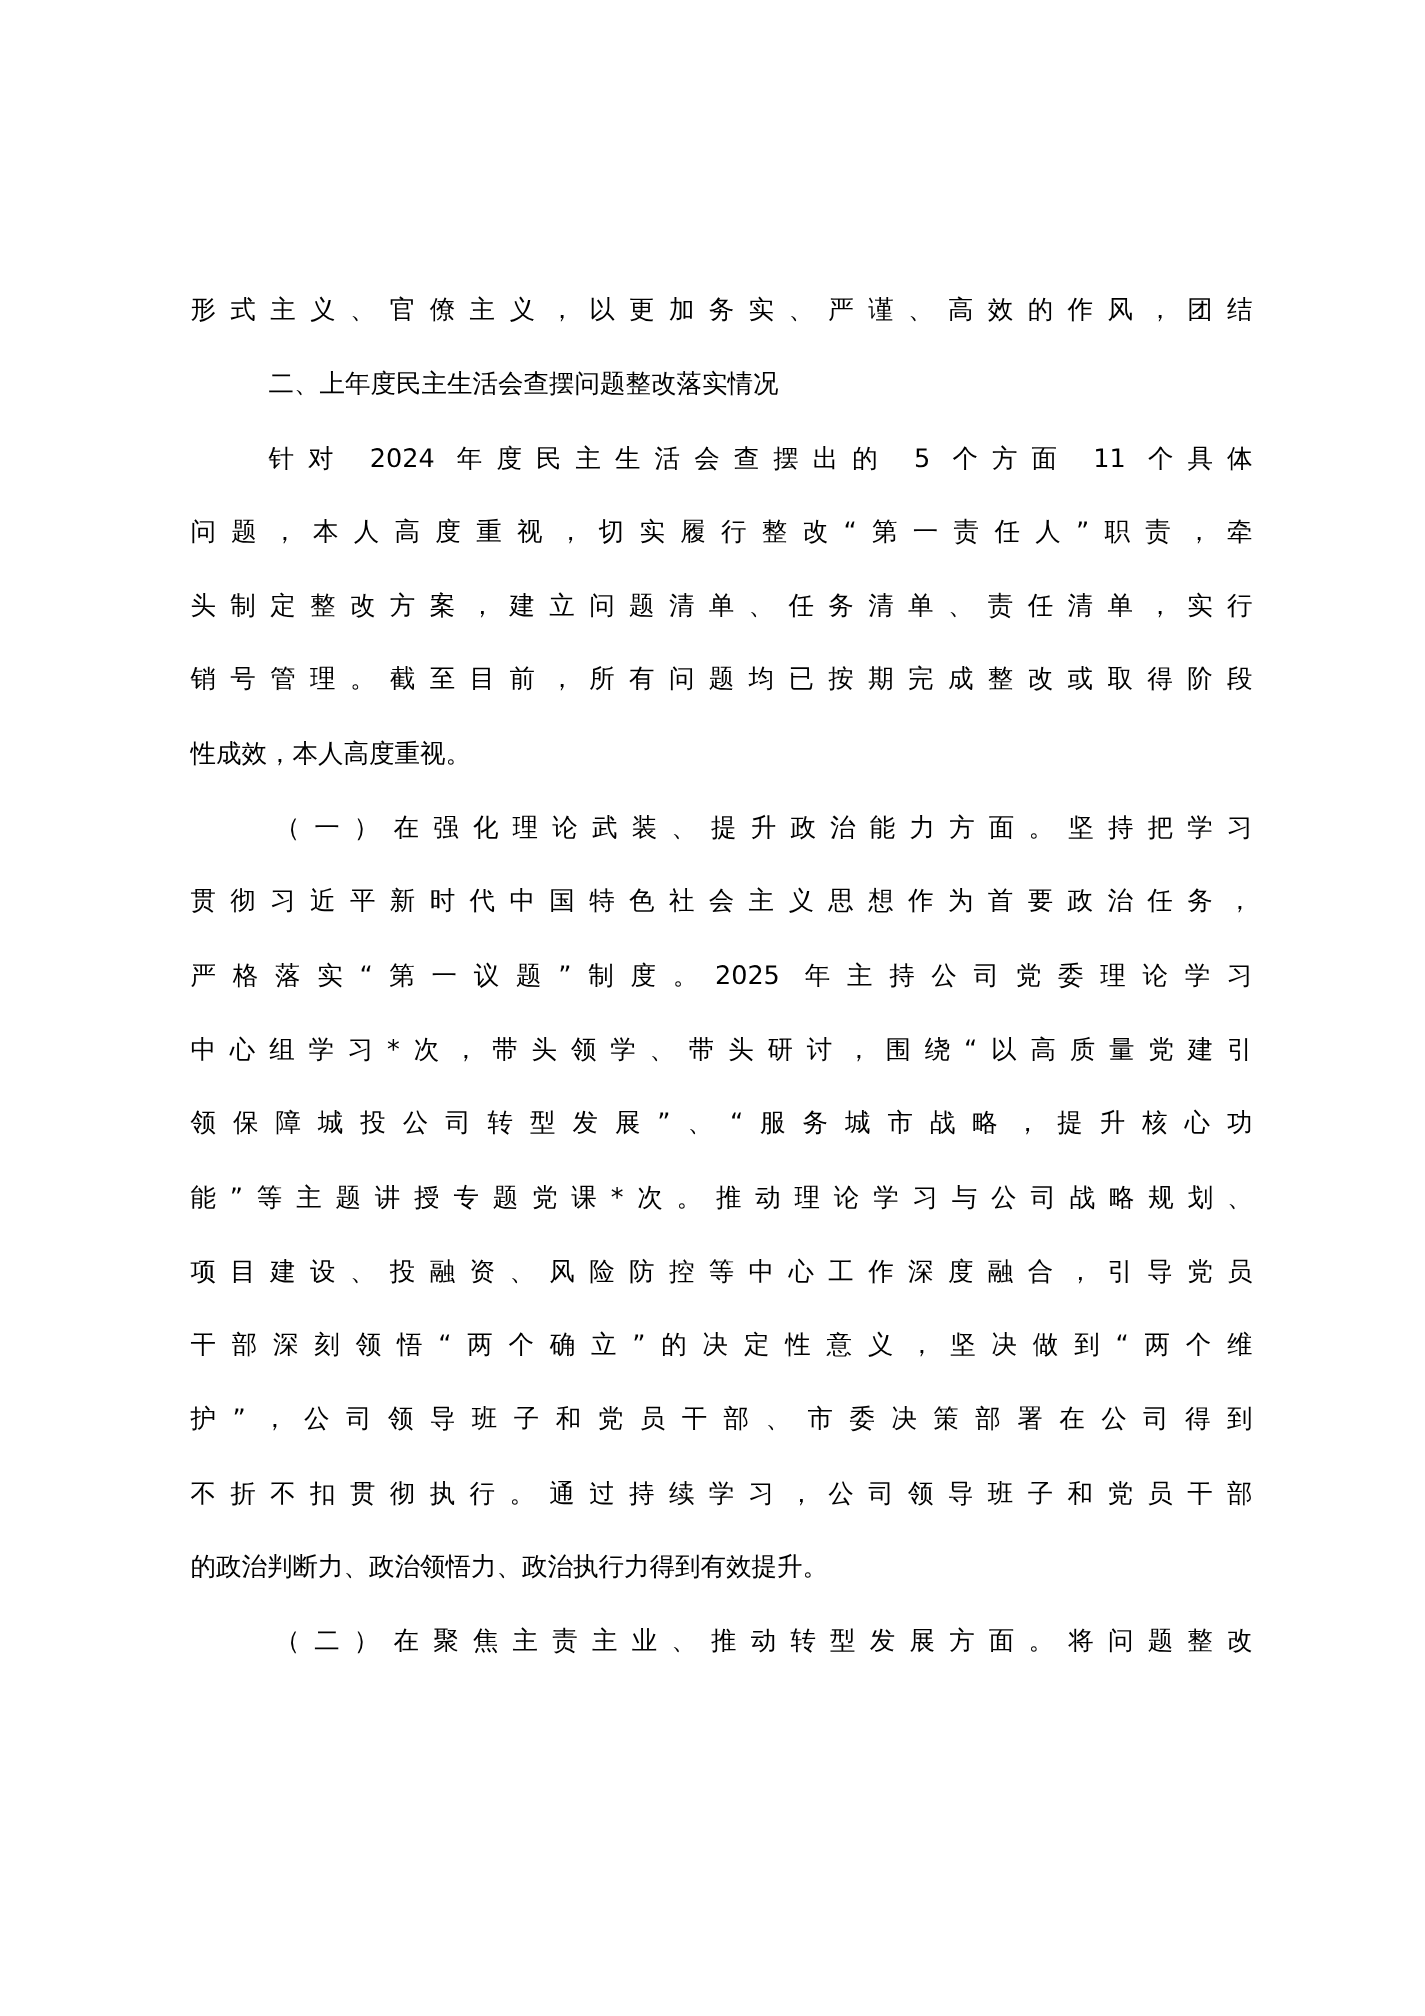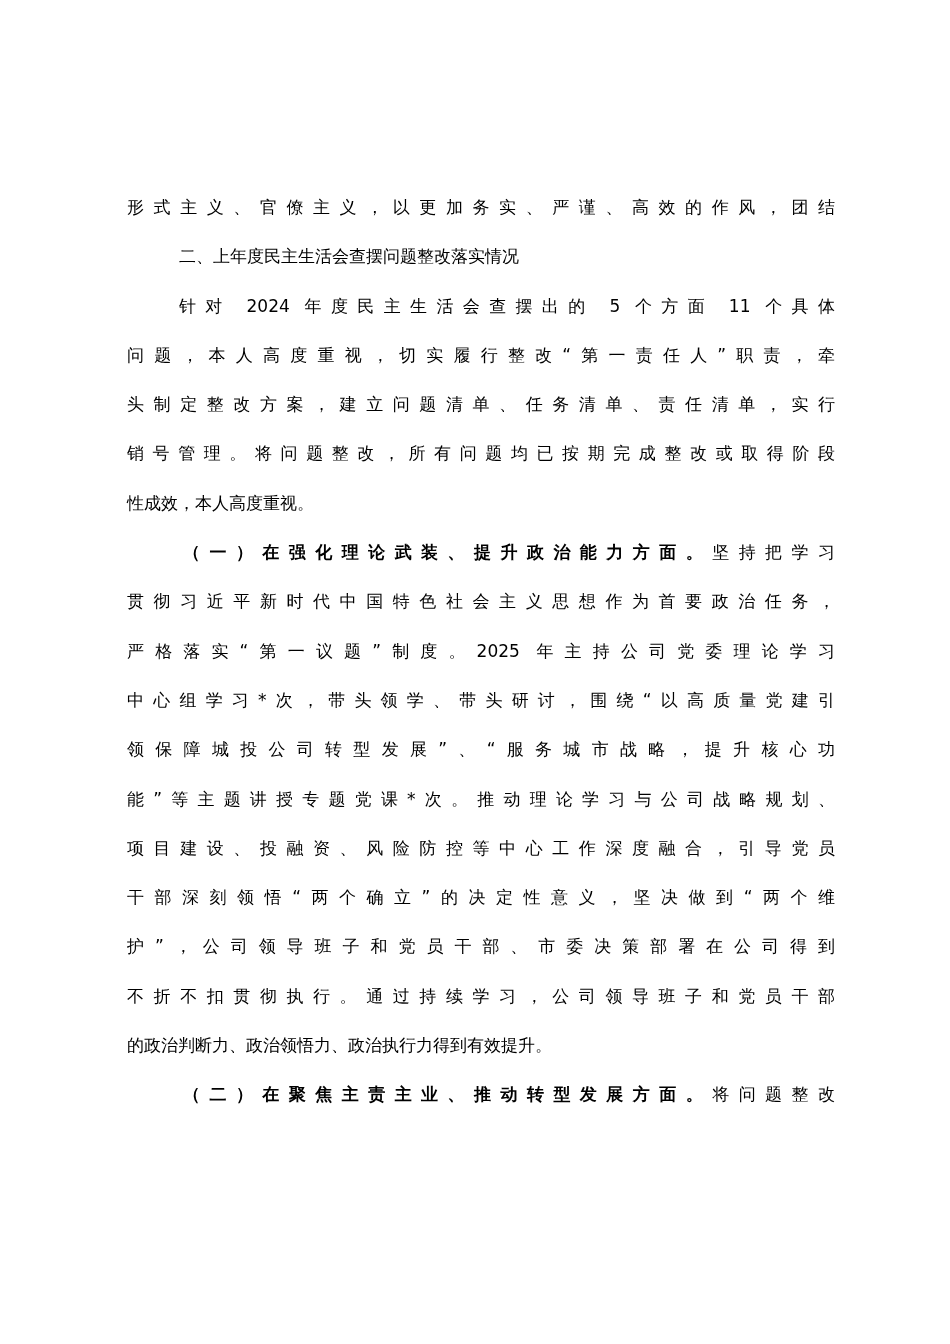--- a/index.html
+++ b/index.html
@@ -33,33 +33,33 @@
     .line.last {
       text-align-last: left;
     }
     .indent {
       padding-left: 52px;
     }
     .indent-bold {
       padding-left: 56px;
     }
     .bold {
-      font-weight: bold;
+      font-weight: normal;
     }
   </style>
 </head>
 <body>
 
 <div class="page">
   <div class="line">形式主义、官僚主义，以更加务实、严谨、高效的作风，团结</div>
   <div class="line last indent">二、上年度民主生活会查摆问题整改落实情况</div>
   <div class="line indent">针对 2024 年度民主生活会查摆出的 5 个方面 11 个具体</div>
   <div class="line">问题，本人高度重视，切实履行整改“第一责任人”职责，牵</div>
   <div class="line">头制定整改方案，建立问题清单、任务清单、责任清单，实行</div>
-  <div class="line">销号管理。将问题整改，所有问题均已按期完成整改或取得阶段</div>
+  <div class="line">销号管理。截至目前，所有问题均已按期完成整改或取得阶段</div>
   <div class="line last">性成效，本人高度重视。</div>
 
   <div class="line indent-bold">
     <span class="bold">（一）在强化理论武装、提升政治能力方面。</span><span>坚持把学习</span>
   </div>
   <div class="line">贯彻习近平新时代中国特色社会主义思想作为首要政治任务，</div>
   <div class="line">严格落实“第一议题”制度。2025 年主持公司党委理论学习</div>
   <div class="line">中心组学习*次，带头领学、带头研讨，围绕“以高质量党建引</div>
   <div class="line">领保障城投公司转型发展”、“服务城市战略，提升核心功</div>
   <div class="line">能”等主题讲授专题党课*次。推动理论学习与公司战略规划、</div>

